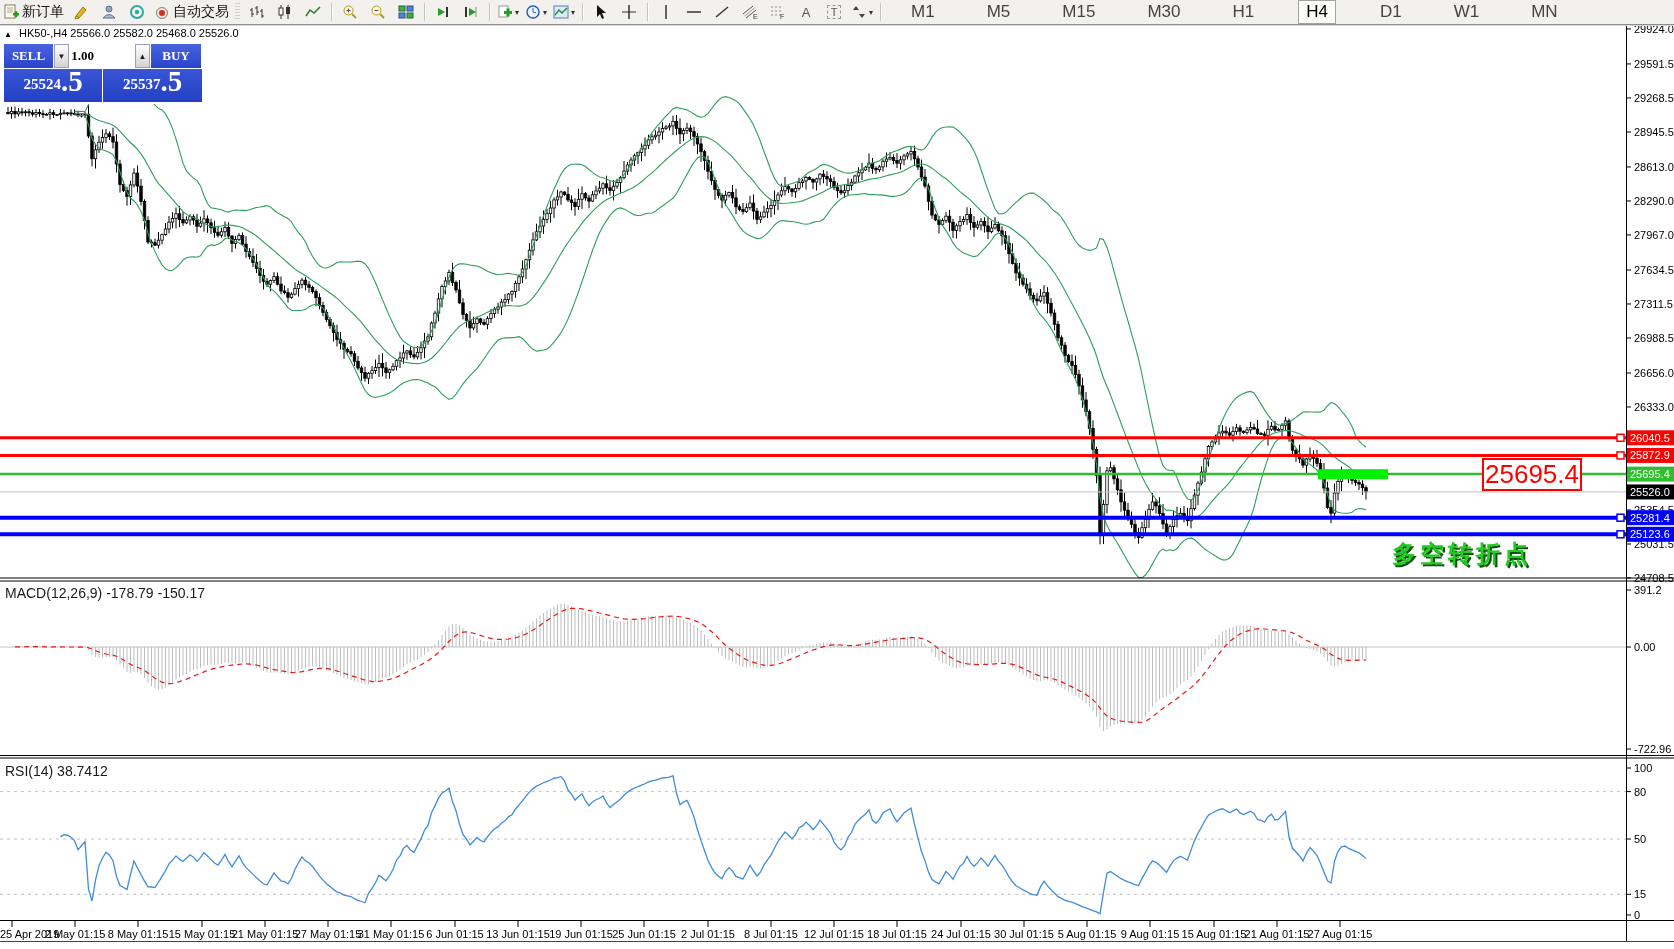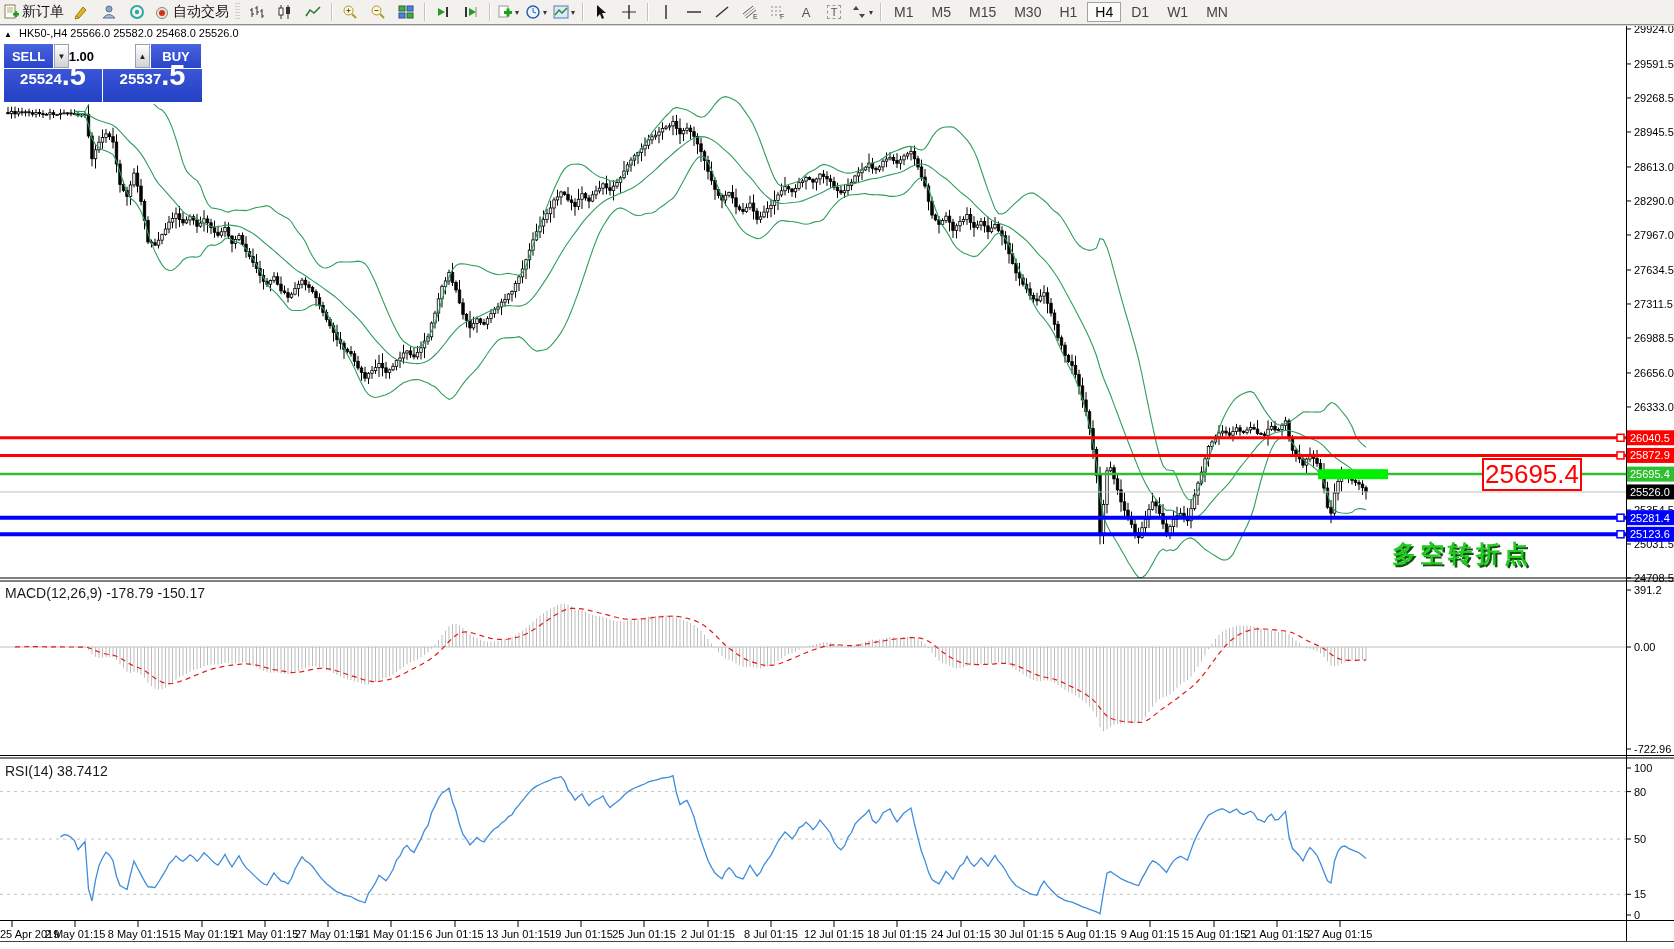--- a/index.html
+++ b/index.html
@@ -8,35 +8,35 @@
   
   #toolbar{position:absolute;left:0;top:0;width:1674px;height:24px;background:#f2f1ee;
     border-bottom:1px solid #8d8d8d;box-shadow:0 1px 0 #d8d8d8;display:flex;align-items:center;
     font-size:12px;color:#222;z-index:40;}
   .tb-btn{height:20px;min-width:22px;display:flex;align-items:center;justify-content:center;
     padding:0 2px;margin:0 1px;cursor:default;}
   .tb-btn svg{display:block}
   .tb-label{margin-left:3px;font-size:14px;color:#111;white-space:nowrap;}
   .tb-sep{width:1px;height:18px;background:#c3c3c3;margin:0 4px;box-shadow:1px 0 0 #fff;}
   .tb-grip{width:5px;height:18px;margin:0 3px;background:repeating-linear-gradient(180deg,#cfcfcf 0 1px,#f2f1ee 1px 3px);}
-  .tf{padding:1px 7px;margin:0 1px;font-size:14px;color:#444;border:1px solid transparent;}
+  .tf{padding:1px 7px;margin:0 18px;font-size:17px;color:#444;border:1px solid transparent;}
   .tf.active{background:#fbfbf8;border:1px solid #a3a3a3;color:#000;}
   .dd{font-size:8px;color:#333;margin-left:2px}
   
   #chart-title{position:absolute;left:4px;top:27px;font-size:11px;font-weight:normal;color:#000;z-index:30;white-space:nowrap;}
   #chart-title .tri{font-size:8px;margin-right:4px;}
   #trade-panel{position:absolute;left:3px;top:43px;width:201px;background:#fff;z-index:30;
-    box-shadow:0 0 0 1px #fff;}
+    box-shadow:0 0 0 1px #fff;font-family:Liberation Serif, serif;}
   #tp-top{display:grid;grid-template-columns:49px 15px 64px 15px 50px;grid-template-rows:24px;gap:1px;padding:1px 1px 0 1px;background:#fff;}
   #tp-bot{display:grid;grid-template-columns:98px 99px;grid-template-rows:33px;gap:1px;padding:1px;background:#fff;}
   .tp-cell{display:flex;align-items:center;justify-content:center;}
   .tp-blue{background:linear-gradient(#4a63de,#2844cb);color:#fff;font-weight:bold;font-size:13px;}
   .tp-spin{background:linear-gradient(#ffffff,#d2d2d2);border:1px solid #9aa0b8;box-sizing:border-box;color:#222;font-size:8px;}
   .tp-vol{background:#fff;color:#000;font-size:13px;font-weight:bold;justify-content:flex-end;padding-right:40px;}
-  .tp-price{background:linear-gradient(#3a55d6,#2341c4);color:#fff;align-items:flex-end;padding-bottom:12px;}
+  .tp-price{background:linear-gradient(#3a55d6,#2341c4);color:#fff;align-items:flex-end;padding-bottom:6px;}
   .tp-price .p1{font-size:15px;font-weight:bold;line-height:1;margin-bottom:4px;}
   .tp-price .p2{font-size:29px;font-weight:bold;line-height:1;}
   #macd-label,#rsi-label{position:absolute;left:5px;font-size:14px;color:#1a1a1a;z-index:20;}
   #macd-label{top:585px}
   #rsi-label{top:763px}
   #callout{position:absolute;left:1482px;top:458px;width:96px;height:29px;border:2px solid #ff0000;
     background:#fff;color:#ff0000;font-size:26px;line-height:28px;text-align:center;z-index:25;}
   #turning-point{position:absolute;left:1392px;top:538px;font-size:24px;font-weight:bold;color:#1fcc1f;
     letter-spacing:4px;text-shadow:2px 2px 0 #11500f;z-index:25;white-space:nowrap;}
   #chart-svg{position:absolute;left:0;top:0;z-index:10;}

